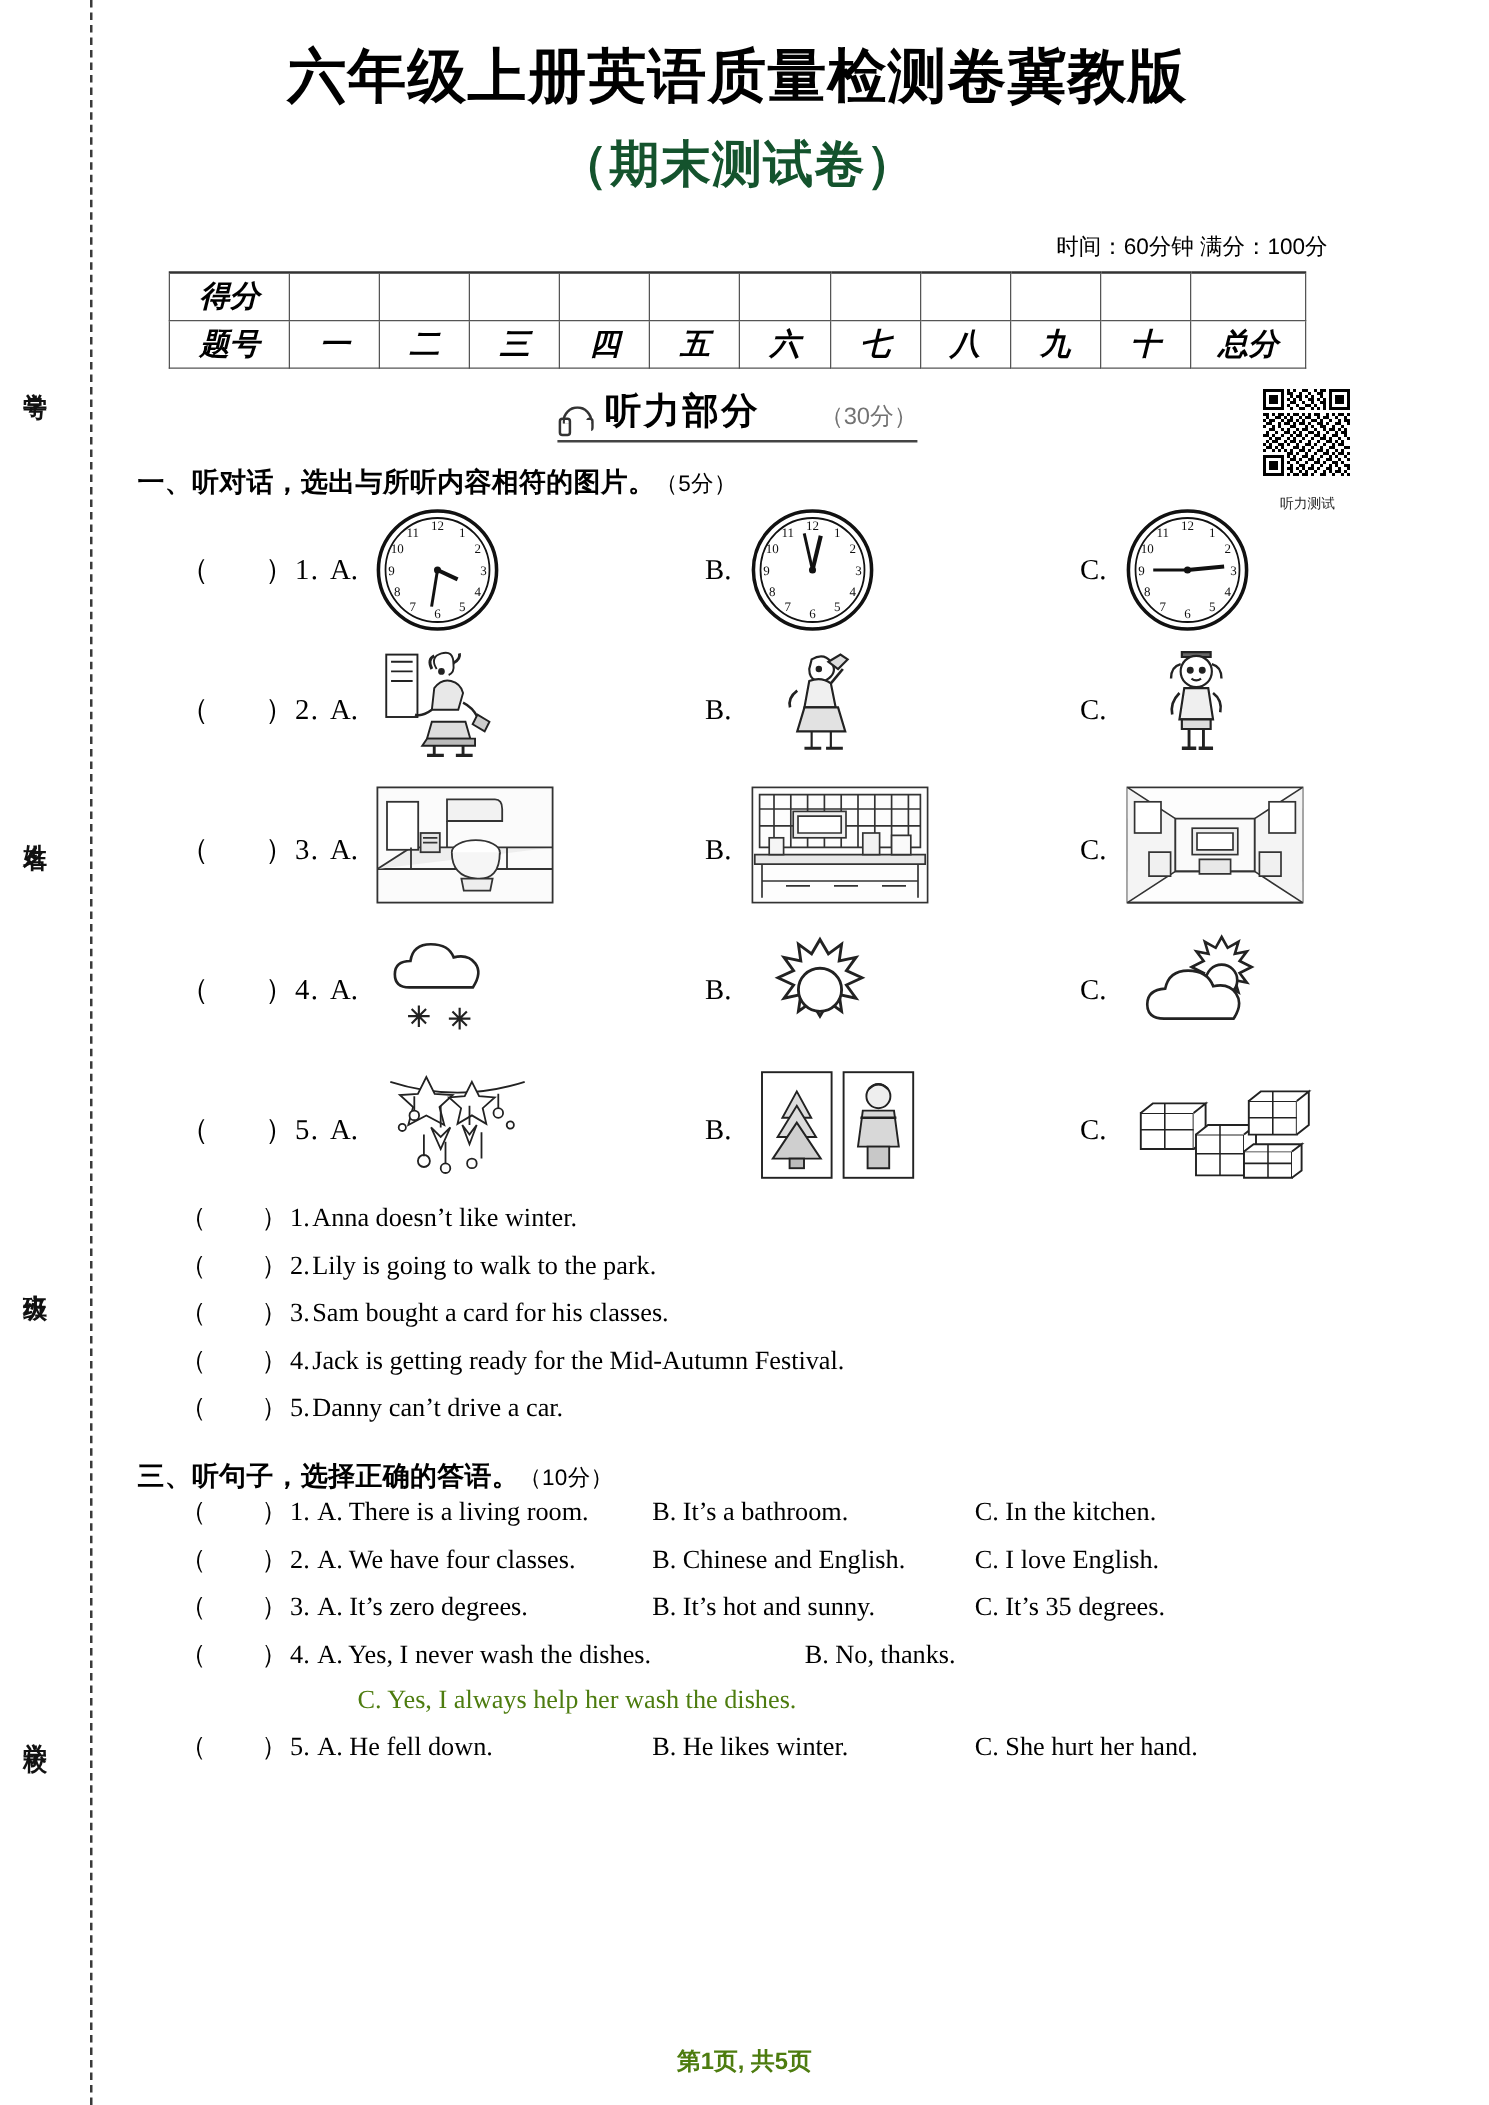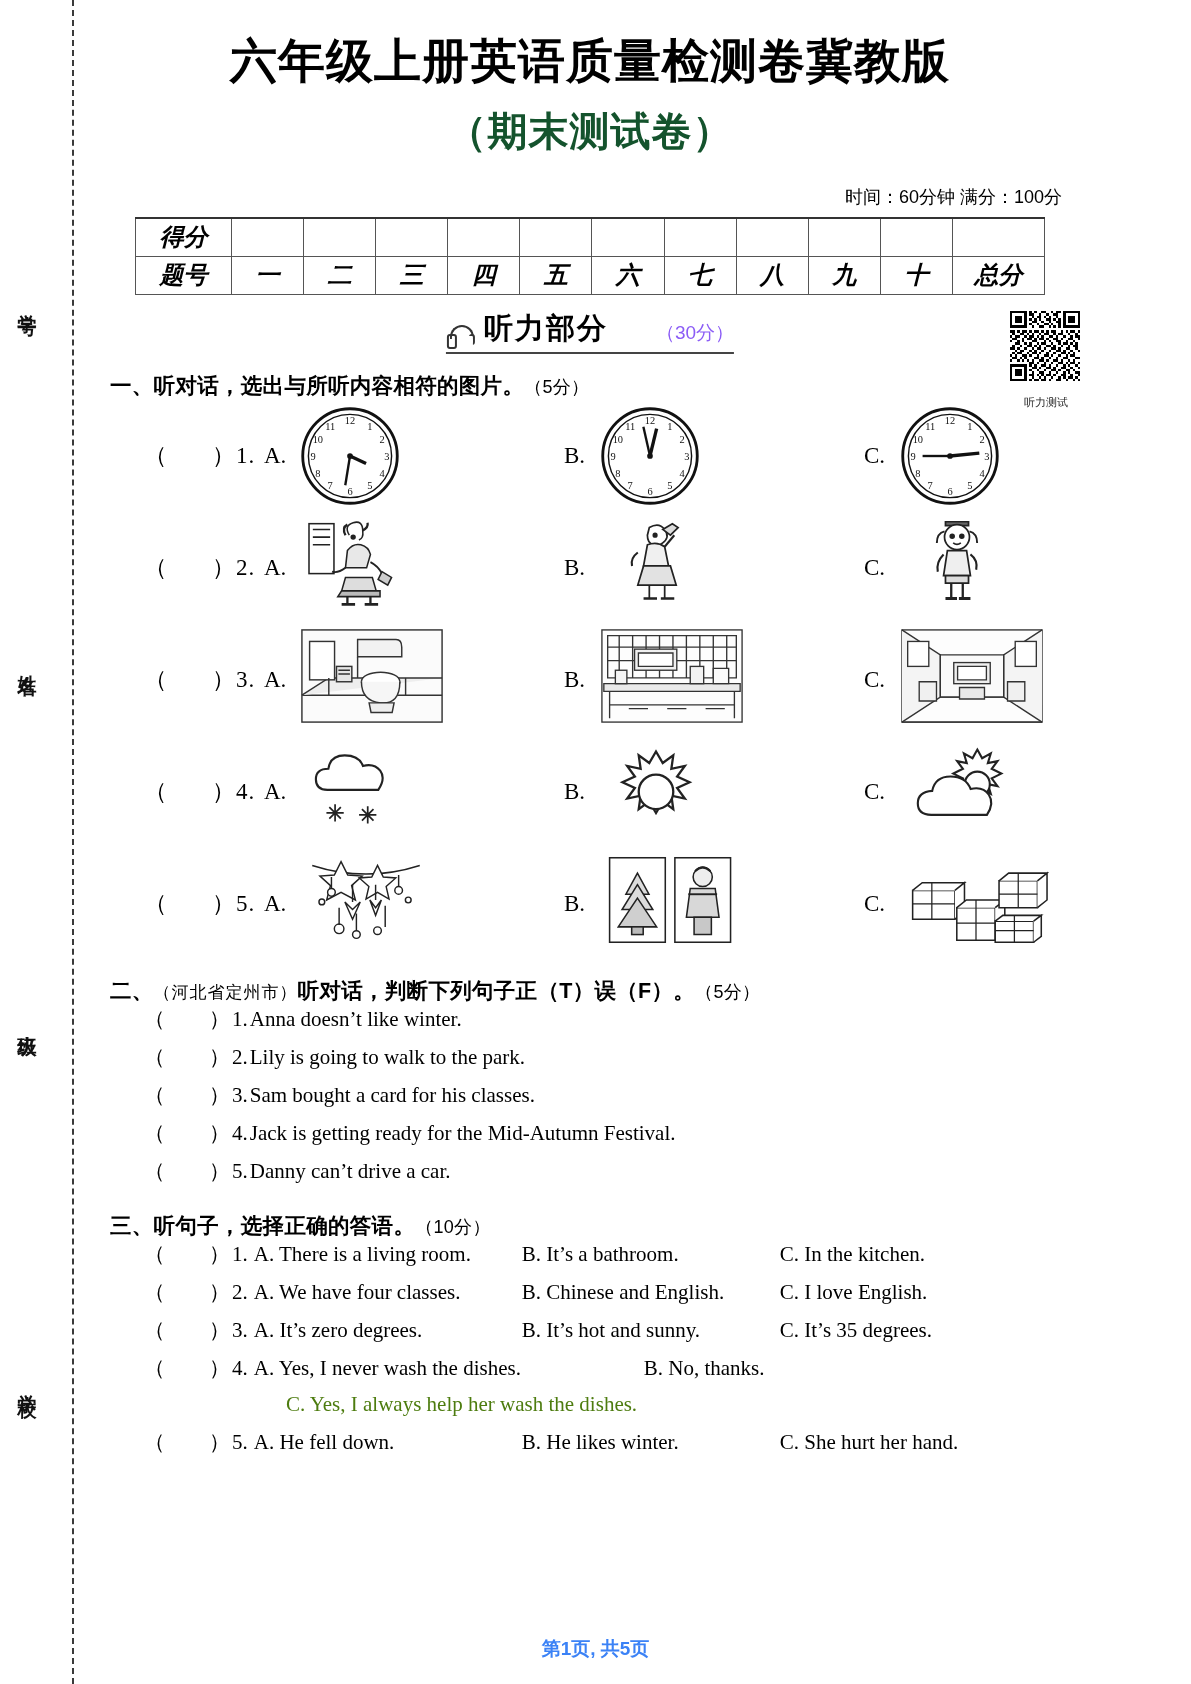--- a/index.html
+++ b/index.html
@@ -118,21 +118,21 @@
     width: 6px; height: 11px;
     border: 2px solid #333; border-radius: 3px;
   }
   .banner .btxt {
     font-family: "Liberation Sans", sans-serif;
     font-weight: bold; font-size: 29px; color: #000;
     letter-spacing: 2px;
   }
   .banner .bpts {
     font-family: "Liberation Sans", sans-serif;
-    font-size: 19px; color: #8b5cf6; padding-bottom: 3px; margin-left: 40px;
+    font-size: 19px; color: #737373; padding-bottom: 3px; margin-left: 40px;
   }
 
   
   .qr-box {
     position: absolute; right: -12px; top: 2px;
     width: 72px; text-align: center;
   }
   .qr-img {
     width: 70px; height: 70px;
     background-color: #fff;
@@ -200,21 +200,21 @@
     font-family: "Liberation Serif", serif;
     font-size: 21px; color: #4d7c0f;
     height: 36px;
   }
 
   .footer {
     position: absolute; left: 0; right: 0; bottom: 22px;
     text-align: center;
     font-family: "Liberation Sans", sans-serif;
     font-weight: bold;
-    font-size: 19px; color: #3b82f6;
+    font-size: 19px; color: #4d7c0f;
   }
   svg { display: block; }
 </style>
 </head>
 <body>
 
 <div class="bind-strip"></div>
 <div class="side-label sl-1">学号：</div>
 <div class="side-label sl-2">姓名：</div>
 <div class="side-label sl-3">班级：</div>
@@ -846,23 +846,20 @@
             <path d="M124 22v36M104 44h40" stroke-width="1.3"></path>
             <path d="M100 72h40v22h-40z"></path>
             <path d="M100 72l8-6h40l-8 6M140 72l8-6v22l-8 6"></path>
             <path d="M120 66v28M100 82h40" stroke-width="1.3"></path>
           </g>
         </svg>
       </span>
     </span>
   </div>
 
-  <div class="sec-head">
-    <span>二、</span><span class="region">（河北省定州市）</span><span>听对话，判断下列句子正（T）误（F）。</span><span class="pts">（5分）</span>
-  </div>
 
   <div class="tf-row">
     <span>（<span style="display:inline-block;width:44px"></span>）</span>
     <span class="txt">1.</span>
     <span class="txt">Anna doesn’t like winter.</span>
   </div>
   <div class="tf-row">
     <span>（<span style="display:inline-block;width:44px"></span>）</span>
     <span class="txt">2.</span>
     <span class="txt">Lily is going to walk to the park.</span>

